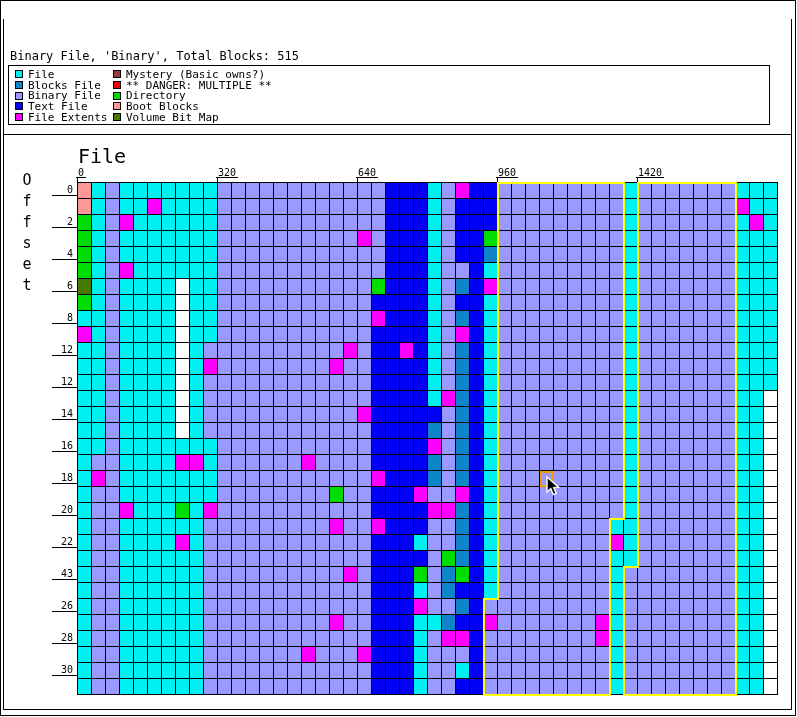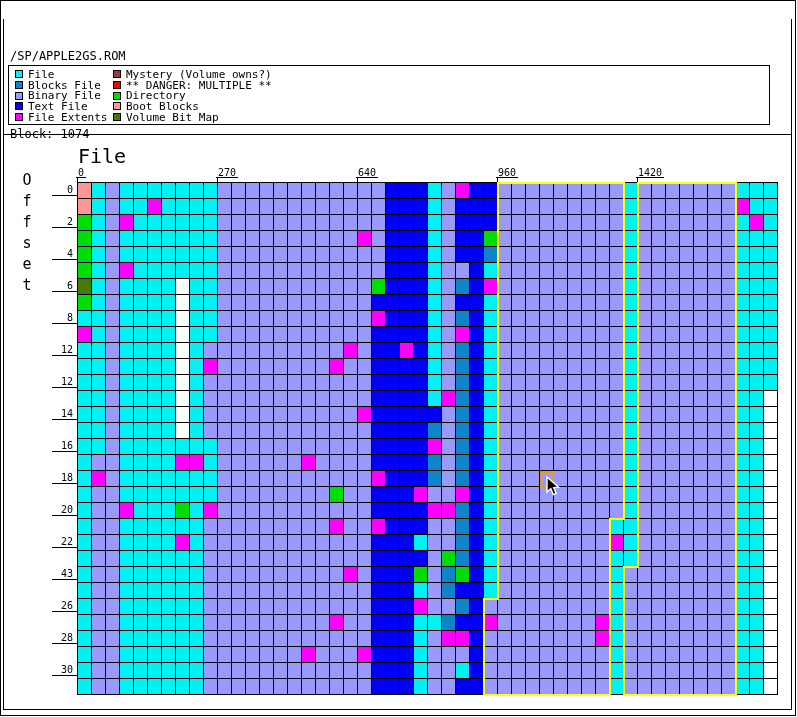--- a/index.html
+++ b/index.html
@@ -40,21 +40,20 @@
 </head>
 <body>
 
 <div class="screen">
   <div class="window-frame"></div>
 
 
   <div class="content-frame"></div>
 
   <div class="info">
-    <div>/SP/APPLE2GS.ROM</div>
     <div>Binary File, 'Binary', Total Blocks: 515</div>
     <div>Block: 1074</div>
   </div>
 
   <div class="legend-box">
     <div class="legend-col c1" id="legend-col-1">
         <div class="legend-item">
           <span class="swatch" style="background: rgb(0, 241, 241);"></span>
           <span>File</span>
         </div>
@@ -71,21 +70,21 @@
           <span>Text File</span>
         </div>
         <div class="legend-item">
           <span class="swatch" style="background: rgb(255, 0, 255);"></span>
           <span>File Extents</span>
         </div>
       </div>
     <div class="legend-col c2" id="legend-col-2">
         <div class="legend-item">
           <span class="swatch" style="background: rgb(156, 58, 58);"></span>
-          <span>Mystery (Volume owns?)</span>
+          <span>Mystery (Basic owns?)</span>
         </div>
         <div class="legend-item">
           <span class="swatch" style="background: rgb(242, 0, 0);"></span>
           <span>** DANGER: MULTIPLE **</span>
         </div>
         <div class="legend-item">
           <span class="swatch" style="background: rgb(0, 221, 0);"></span>
           <span>Directory</span>
         </div>
         <div class="legend-item">
@@ -107,21 +106,21 @@
       <div>f</div>
       <div>f</div>
       <div>s</div>
       <div>e</div>
       <div>t</div>
     </div>
 
   <div id="btick-layer">
       <div class="btick-label" style="left: 76px;">0</div>
       <div class="btick-mark" style="left: 77px;"></div>
-      <div class="btick-label" style="left: 216px;">270</div>
+      <div class="btick-label" style="left: 216px;">320</div>
       <div class="btick-mark" style="left: 217px;"></div>
       <div class="btick-label" style="left: 356px;">640</div>
       <div class="btick-mark" style="left: 357px;"></div>
       <div class="btick-label" style="left: 496px;">960</div>
       <div class="btick-mark" style="left: 497px;"></div>
       <div class="btick-label" style="left: 636px;">1420</div>
       <div class="btick-mark" style="left: 637px;"></div>
     </div>
   <div id="otick-layer">
       <div class="otick-label" style="top: 184px;">0</div>

